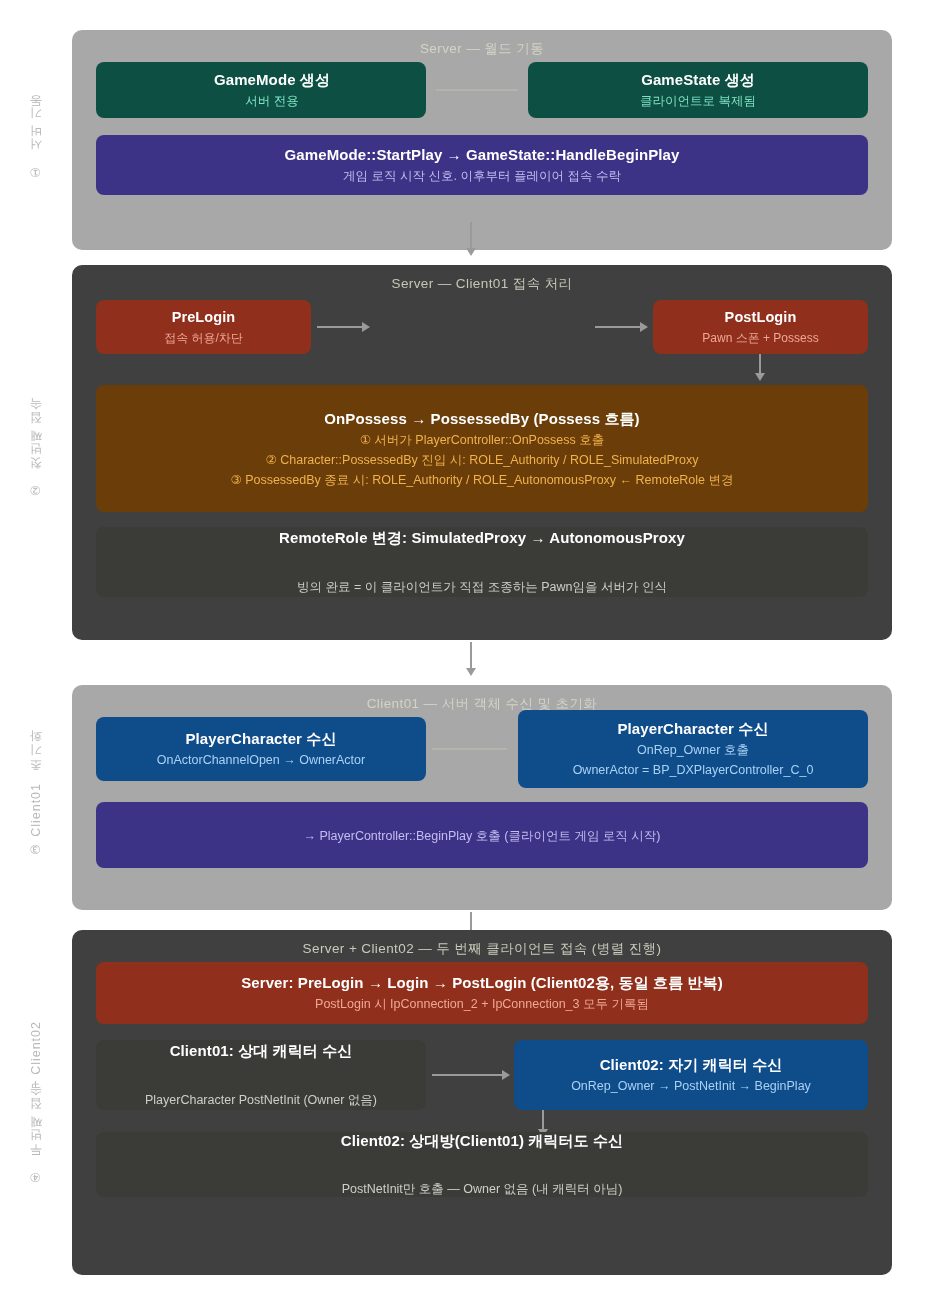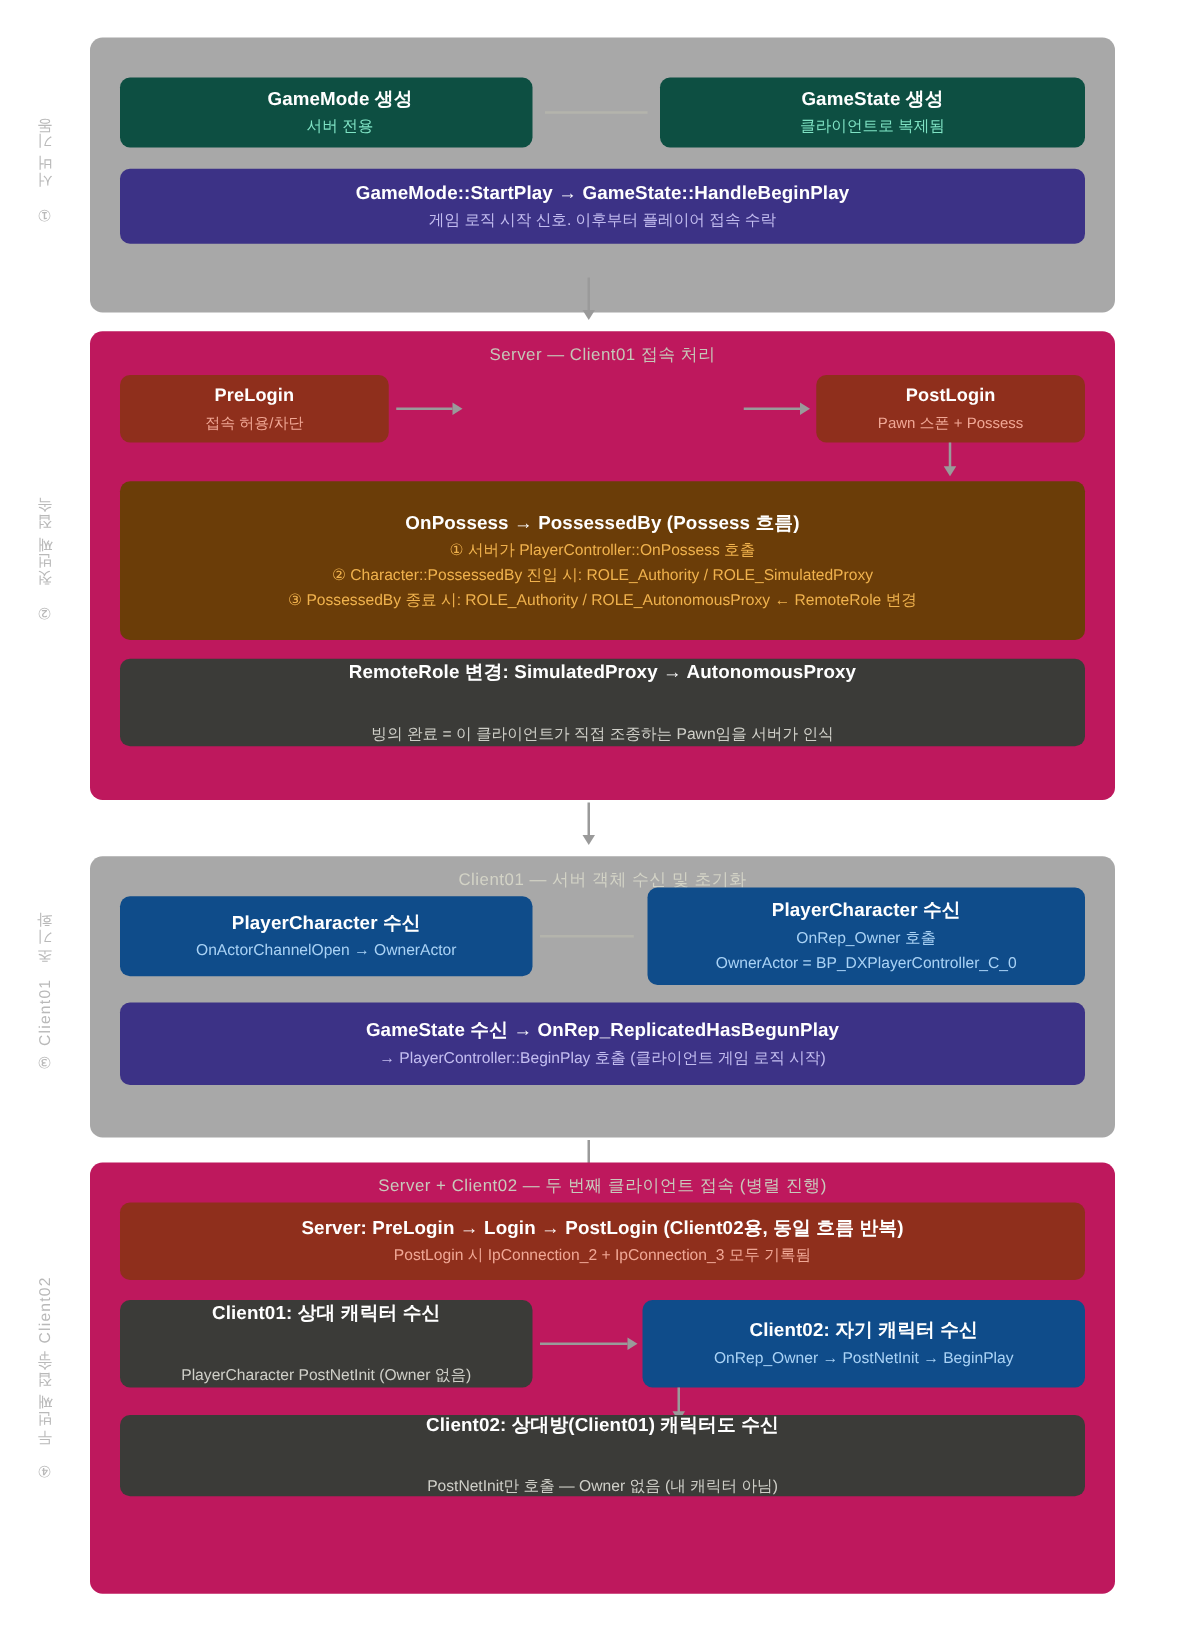--- a/index.html
+++ b/index.html
@@ -38,21 +38,21 @@
 
   
   .panel {
     position: absolute;
     left: 72px;
     width: 820px;
     background: #a8a8a8;
     border-radius: 10px;
     padding: 0;
   }
-  .panel.light { background: #be185d; }
+  .panel.light { background: #404040; }
 
   .panel-title {
     position: absolute;
     top: 10px;
     left: 0;
     width: 100%;
     text-align: center;
     font-size: 13.5px;
     color: #d3d3c6;
     letter-spacing: .4px;
@@ -136,20 +136,21 @@
 </head>
 <body>
 
 <div id="page">
 
   <div class="rail" style="top:30px; height:220px;">
     <span class="rail-label">① 서버 기동</span>
   </div>
 
   <div class="panel" style="top:30px; height:220px;">
+    <div class="panel-title">Server — 월드 기동</div>
 
     <div class="node green" style="left:24px; top:32px; width:330px; height:56px;padding-left:34px;">
       <div class="t1">GameMode 생성</div>
       <div class="t2">서버 전용</div>
     </div>
 
     <div class="conn h pale" style="left:364px; top:59px; width:82px;"></div>
     <div class="arrowhead pale-right" style="left:446px; top:55px;"></div>
 
     <div class="node green" style="left:456px; top:32px; width:340px; height:56px;">
@@ -224,21 +225,20 @@
     <div class="conn h pale" style="left:360px; top:63px; width:75px;"></div>
     <div class="arrowhead pale-right" style="left:435px; top:59px;"></div>
 
     <div class="node blue" style="left:446px; top:25px; width:350px; height:78px;">
       <div class="t1">PlayerCharacter 수신</div>
       <div class="t2">OnRep_Owner 호출</div>
       <div class="t3">OwnerActor = BP_DXPlayerController_C_0</div>
     </div>
 
     <div class="node purple" style="left:24px; top:117px; width:772px; height:66px;">
-      <div class="t1">GameState 수신 → OnRep_ReplicatedHasBegunPlay</div>
       <div class="t2">→ PlayerController::BeginPlay 호출 (클라이언트 게임 로직 시작)</div>
     </div>
   </div>
 
   <div class="conn v" style="left:470px; top:912px; height:28px;"></div>
   <div class="arrowhead down" style="left:466px; top:938px;"></div>
 
   <div class="rail" style="top:930px; height:345px;">
     <span class="rail-label">④ 두번째 접속 + Client02</span>
   </div>

